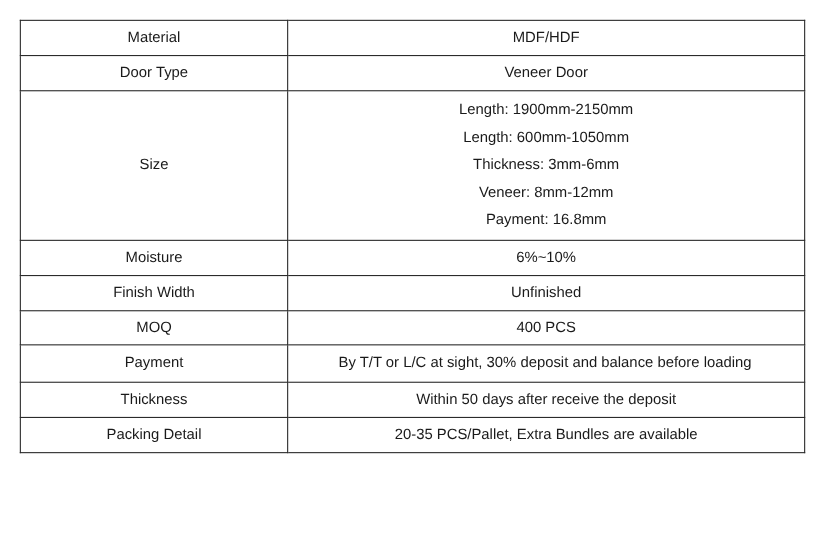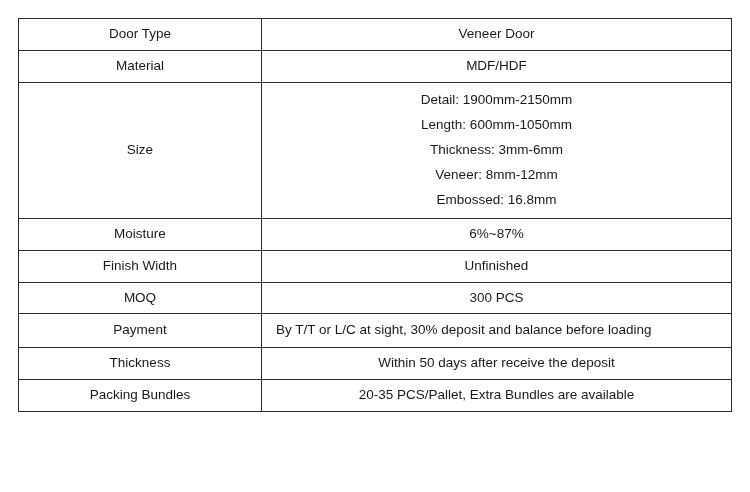--- a/index.html
+++ b/index.html
@@ -35,21 +35,21 @@
     vertical-align: middle;
   }
   td.label {
     width: 226px;
     text-align: center;
   }
   td.value {
     text-align: center;
   }
   td.value.left {
-    text-align: left;
+    text-align: center;
     padding-left: 14px;
     padding-right: 16px;
     line-height: 1.7;
   }
   td.value .line {
     display: block;
   }
   .row-size td {
     padding-top: 8px;
     padding-bottom: 8px;
@@ -58,56 +58,56 @@
     line-height: 1.85;
   }
 </style>
 </head>
 <body>
 
 <div class="sheet">
   <table class="spec">
     <tbody>
       <tr>
+        <td class="label">Material</td>
+        <td class="value">MDF/HDF</td>
+      </tr>
+      <tr>
         <td class="label">Door Type</td>
         <td class="value">Veneer Door</td>
-      </tr>
-      <tr>
-        <td class="label">Material</td>
-        <td class="value">MDF/HDF</td>
       </tr>
       <tr class="row-size">
         <td class="label">Size</td>
         <td class="value">
-          <span class="line">Detail: 1900mm-2150mm</span>
+          <span class="line">Length: 1900mm-2150mm</span>
           <span class="line">Length: 600mm-1050mm</span>
           <span class="line">Thickness: 3mm-6mm</span>
           <span class="line">Veneer: 8mm-12mm</span>
-          <span class="line">Embossed: 16.8mm</span>
+          <span class="line">Payment: 16.8mm</span>
         </td>
       </tr>
       <tr>
         <td class="label">Moisture</td>
-        <td class="value">6%~87%</td>
+        <td class="value">6%~10%</td>
       </tr>
       <tr>
         <td class="label">Finish Width</td>
         <td class="value">Unfinished</td>
       </tr>
       <tr>
         <td class="label">MOQ</td>
-        <td class="value">300 PCS</td>
+        <td class="value">400 PCS</td>
       </tr>
       <tr>
         <td class="label">Payment</td>
         <td class="value left">By T/T or L/C at sight, 30% deposit and balance before loading</td>
       </tr>
       <tr>
         <td class="label">Thickness</td>
         <td class="value">Within 50 days after receive the deposit</td>
       </tr>
       <tr>
-        <td class="label">Packing Bundles</td>
+        <td class="label">Packing Detail</td>
         <td class="value">20-35 PCS/Pallet, Extra Bundles are available</td>
       </tr>
     </tbody>
   </table>
 </div>
 
 </body></html>

